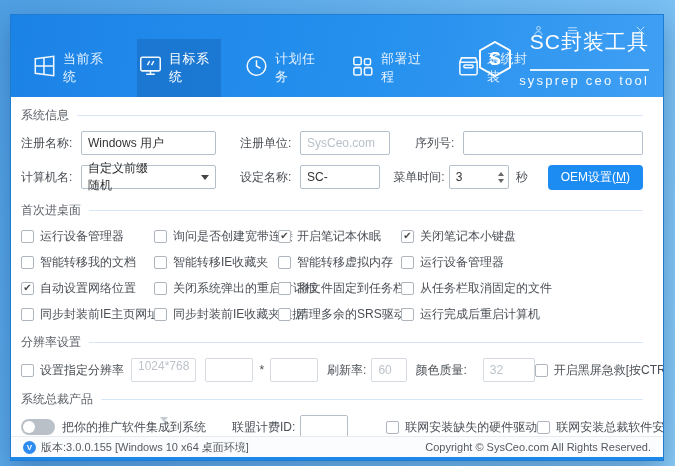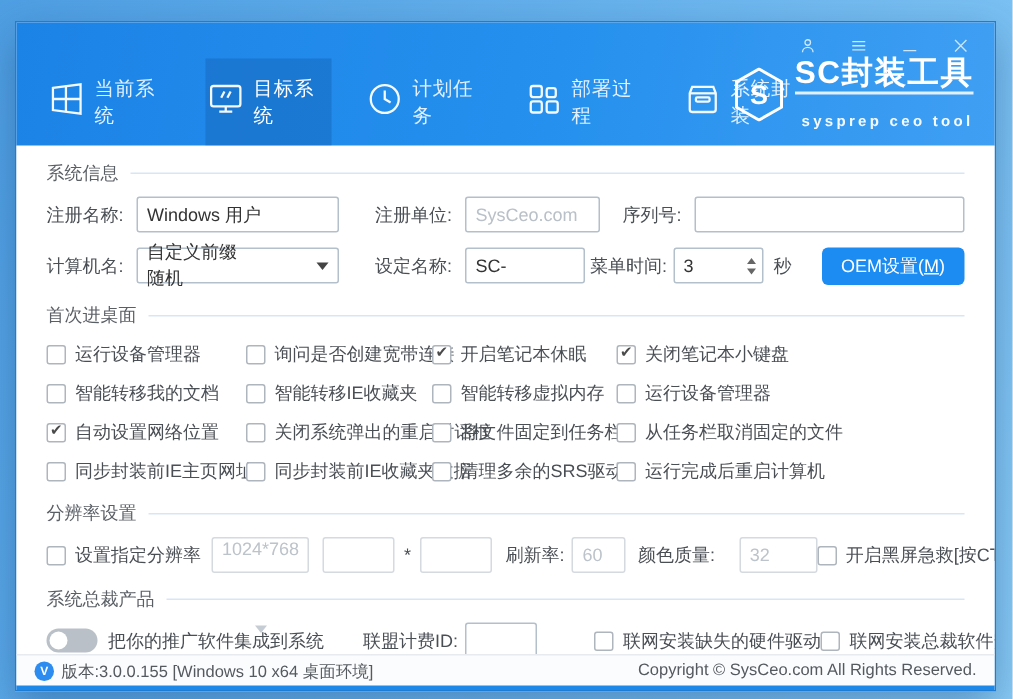--- a/index.html
+++ b/index.html
@@ -34,24 +34,24 @@
     gap:5px; cursor:pointer; color:#e3f1ff;
   }
   .tab.active { background:rgba(7,58,126,.22); color:#fff; }
   .tab svg { stroke:#fff; fill:none; stroke-width:1.4; opacity:.95; }
   .tab .tab-label { font-size:13px; letter-spacing:.5px; }
   .logo {
     position:absolute; right:14px; bottom:10px; display:flex; align-items:center; gap:7px;
   }
   .logo-badge svg { display:block; }
   .logo-texts { display:flex; flex-direction:column; align-items:flex-end; line-height:1; }
-  .logo-title { font-size:21px; font-weight:bold; letter-spacing:1px; border-bottom:2px solid rgba(255,255,255,.85); padding-bottom:2px; }
-  .logo-sub { font-size:10px; letter-spacing:2.2px; margin-top:14px; opacity:.95;font-weight:bold; }
-  
-  .content { flex:1; background:#fff; padding:10px 20px 0 20px; overflow:hidden; }
+  .logo-title { font-size:21px; font-weight:normal; letter-spacing:1px; border-bottom:2px solid rgba(255,255,255,.85); padding-bottom:17px; }
+  .logo-sub { font-size:13px; letter-spacing:2.2px; margin-top:3px; opacity:.95; }
+  
+  .content { flex:1; background:#fff; padding:10px 20px 0 10px; overflow:hidden; }
   .sec-title { display:flex; align-items:center; gap:8px; height:16px; }
   .sec-title .t { font-size:12px; color:#5a5f66; white-space:nowrap; }
   .sec-title .rule { flex:1; height:1px; background:#d7e6f6; }
   .frow { display:flex; align-items:center; height:24px; margin-top:8px; font-size:12px; color:#4a4f55; }
   .lbl { white-space:nowrap; }
   input.box-input, .sel, .spinbox {
     height:24px; border:1px solid #b3bfca; border-radius:2px; background:#fff;
     font-size:12px; color:#333; padding:0 6px;
     font-family:"Liberation Sans","DejaVu Sans",sans-serif;
   }

